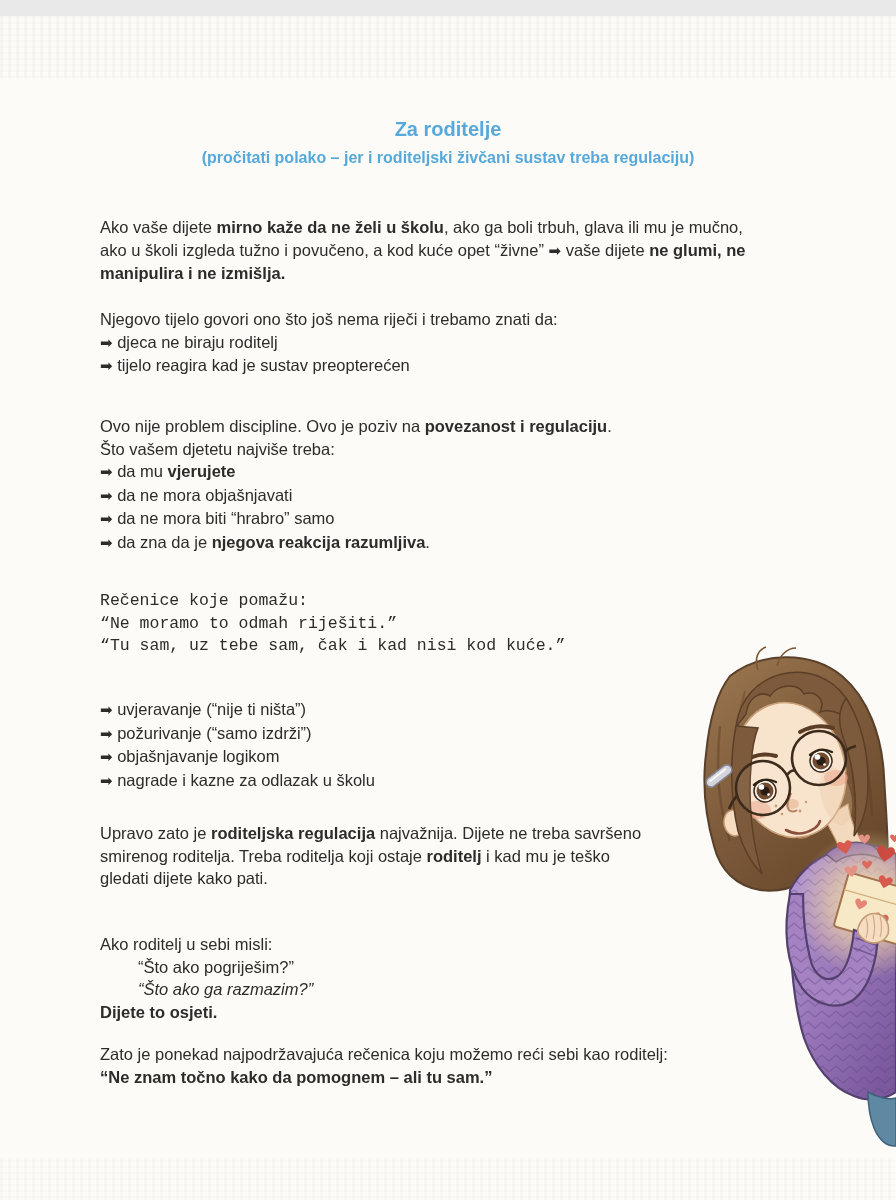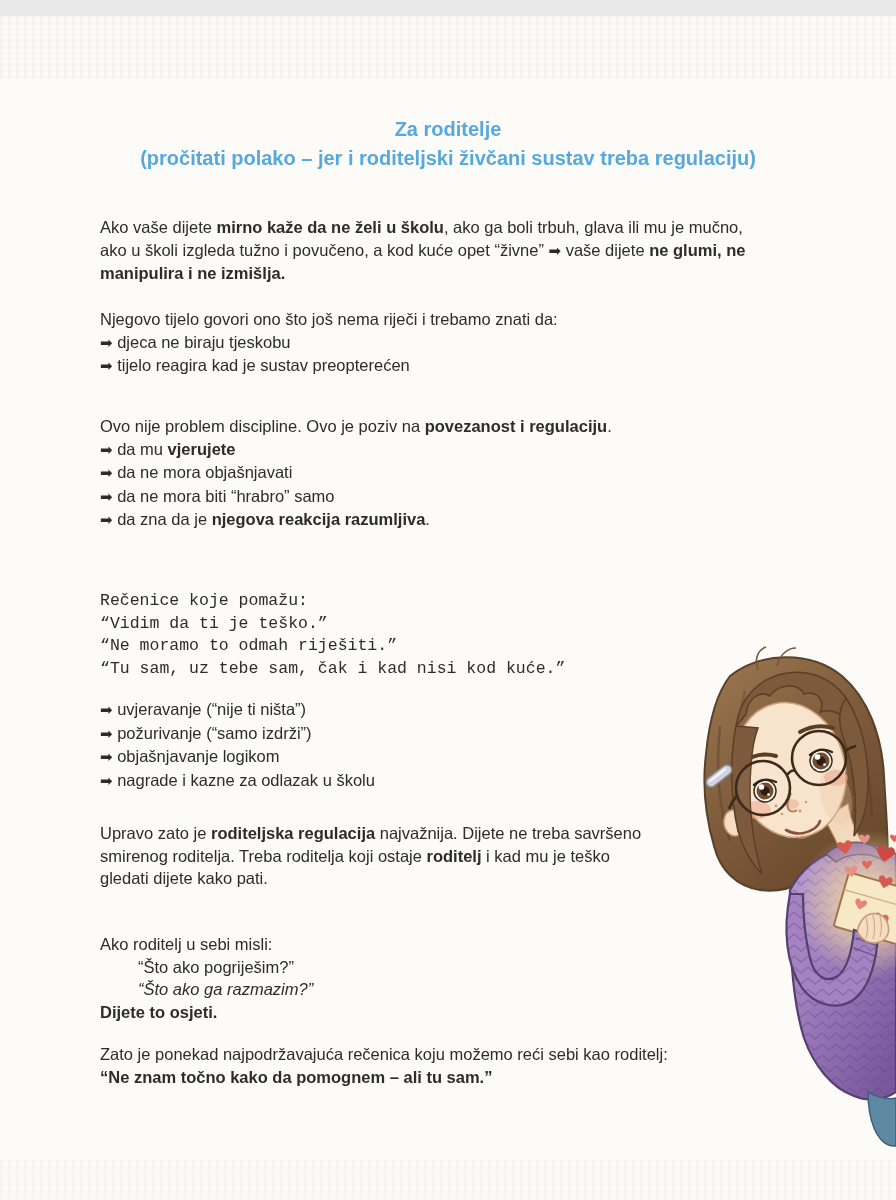--- a/index.html
+++ b/index.html
@@ -10,21 +10,21 @@
   }
   .texture { position:absolute; left:0; right:0; pointer-events:none;
     background:
       repeating-linear-gradient(90deg, rgba(210,200,186,0.14) 0 3px, transparent 3px 8px),
       repeating-linear-gradient(0deg, rgba(210,200,186,0.10) 0 2px, transparent 2px 6px);
   }
   .texture.top { top:0; height:62px; opacity:.8; }
   .texture.bottom { bottom:0; height:58px; opacity:.6; }
   .doc-title-block { position:absolute; top:99px; left:0; right:0; text-align:center; font-weight:700; }
   .doc-title-line1 { font-size:20px; line-height:28px; }
-  .doc-title-line2 { font-size:20px; line-height:30px; }
+  .doc-title-line2 { font-size:16px; line-height:30px; }
   .body-host { position:absolute; inset:0; }
   .paragraph { position:absolute; left:100px; right:0; }
   .line { font-size:16.5px; line-height:22.5px; white-space:pre; }
   .line .bold { font-weight:700; }
   .line .arrow { font-family:"DejaVu Sans", sans-serif; font-size:15px; }
   .illustration { position:absolute; left:640px; top:630px; width:256px; height:570px; }
 </style>
 </head>
 <body>
 
@@ -38,33 +38,33 @@
   </div>
 
   <div class="body-host">
       <div class="paragraph" style="top: 200px;">
         <div class="line"><span>Ako vaše dijete </span><span class="bold">mirno kaže da ne želi u školu</span><span>, ako ga boli trbuh, glava ili mu je mučno,</span></div>
         <div class="line"><span>ako u školi izgleda tužno i povučeno, a kod kuće opet “živne” </span><span class="arrow">➡</span><span> vaše dijete </span><span class="bold">ne glumi, ne</span></div>
         <div class="line"><span class="bold">manipulira i ne izmišlja.</span></div>
       </div>
       <div class="paragraph" style="top: 292px;">
         <div class="line"><span>Njegovo tijelo govori ono što još nema riječi i trebamo znati da:</span></div>
-        <div class="line"><span class="arrow">➡</span><span> djeca ne biraju tjeskobu</span></div>
+        <div class="line"><span class="arrow">➡</span><span> djeca ne biraju roditelj</span></div>
         <div class="line"><span class="arrow">➡</span><span> tijelo reagira kad je sustav preopterećen</span></div>
       </div>
       <div class="paragraph" style="top: 399px;">
         <div class="line"><span>Ovo nije problem discipline. Ovo je poziv na </span><span class="bold">povezanost i regulaciju</span><span>.</span></div>
+        <div class="line"><span>Što vašem djetetu najviše treba:</span></div>
         <div class="line"><span class="arrow">➡</span><span> da mu </span><span class="bold">vjerujete</span></div>
         <div class="line"><span class="arrow">➡</span><span> da ne mora objašnjavati</span></div>
         <div class="line"><span class="arrow">➡</span><span> da ne mora biti “hrabro” samo</span></div>
         <div class="line"><span class="arrow">➡</span><span> da zna da je </span><span class="bold">njegova reakcija razumljiva</span><span>.</span></div>
       </div>
       <div class="paragraph" style="top: 574px; font-family: Liberation Mono, monospace;">
         <div class="line"><span>Rečenice koje pomažu:</span></div>
-        <div class="line"><span>“Vidim da ti je teško.”</span></div>
         <div class="line"><span>“Ne moramo to odmah riješiti.”</span></div>
         <div class="line"><span>“Tu sam, uz tebe sam, čak i kad nisi kod kuće.”</span></div>
       </div>
       <div class="paragraph" style="top: 682px;">
         <div class="line"><span class="arrow">➡</span><span> uvjeravanje (“nije ti ništa”)</span></div>
         <div class="line"><span class="arrow">➡</span><span> požurivanje (“samo izdrži”)</span></div>
         <div class="line"><span class="arrow">➡</span><span> objašnjavanje logikom</span></div>
         <div class="line"><span class="arrow">➡</span><span> nagrade i kazne za odlazak u školu</span></div>
       </div>
       <div class="paragraph" style="top: 806px;">

